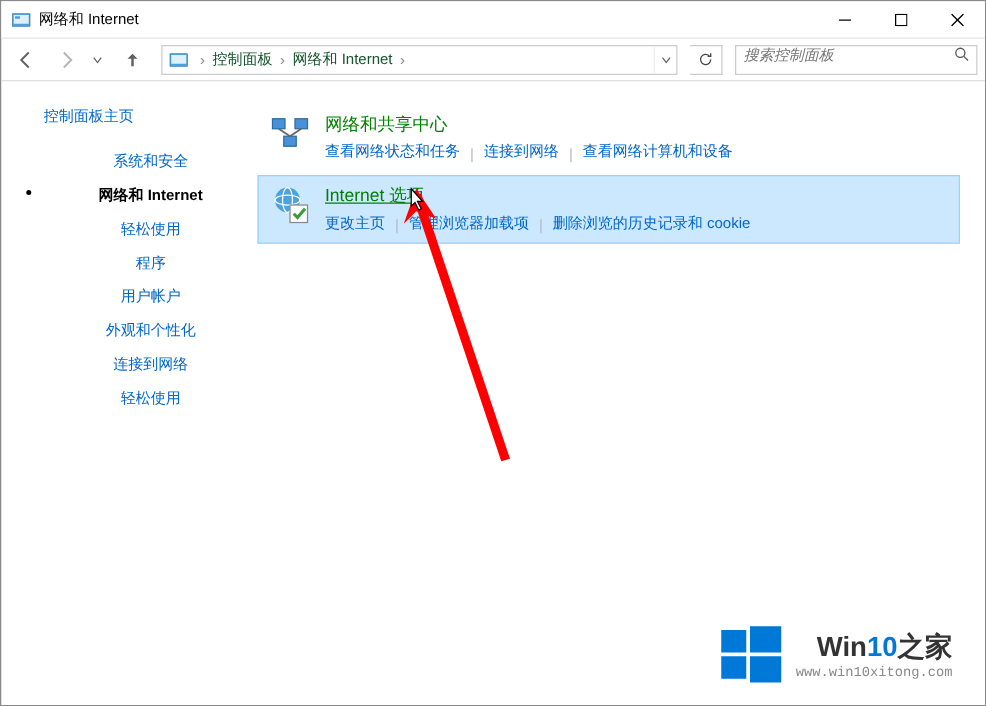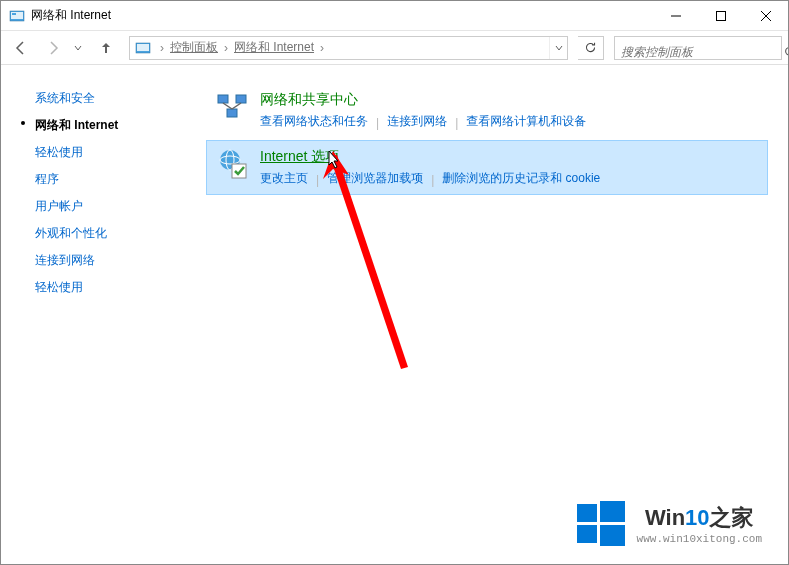--- a/index.html
+++ b/index.html
@@ -13,54 +13,54 @@
     
     .toolbar { height: 34px; display: flex; align-items: center; border-bottom: 1px solid #e0e0e0; padding: 0 6px; gap: 4px; }
     .nav-btn { width: 28px; height: 28px; display: flex; align-items: center; justify-content: center; color: #606060; }
     .nav-btn.disabled { color: #b5b5b5; }
     .nav-dropdown { width: 14px; color: #606060; display: flex; align-items: center; justify-content: center; }
     .up-btn { width: 26px; height: 26px; display: flex; align-items: center; justify-content: center; color: #606060; margin-left: 4px; }
     
     .addressbar { flex: 1; height: 24px; border: 1px solid #ccc; display: flex; align-items: center; margin: 0 6px 0 6px; background: #fff; }
     .address-icon { width: 16px; height: 16px; margin: 0 5px; }
     .breadcrumb { flex: 1; display: flex; align-items: center; font-size: 12px; }
-    .bc-item { padding: 0 2px; color: #737373; text-decoration: underline; }
+    .bc-item { padding: 0 2px; color: #14532d; }
     .bc-sep { color: #888; padding: 0 4px; }
     .addr-dropdown { width: 18px; height: 22px; display: flex; align-items: center; justify-content: center; border-left: 1px solid #eee; color: #606060; }
     .refresh-btn { width: 26px; height: 24px; display: flex; align-items: center; justify-content: center; border: 1px solid #ccc; border-left: none; margin-right: 6px; color: #444; }
     
-    .searchbox { width: 168px; height: 24px; border: 1px solid #ccc; display: flex; align-items: flex-end; }
+    .searchbox { width: 194px; height: 24px; border: 1px solid #ccc; display: flex; align-items: flex-start; }
     .search-input { flex: 1; border: none; outline: none; padding: 0 6px; font-size: 12px; font-style: italic; color: #777; background: transparent; }
     .search-icon { width: 26px; display: flex; align-items: center; justify-content: center; color: #555; }
     
     .content { display: flex; height: calc(100% - 64px); }
     .sidebar { width: 205px; padding: 20px 0 0 20px; }
     .sidebar-title { color: #0066cc; font-size: 12px; margin-bottom: 14px; padding-left: 14px; }
-    .sidebar-item { padding: 5px 0 5px 14px; color: #0066cc; font-size: 12px; cursor: pointer; }
+    .sidebar-item { padding: 5px 0 5px 14px; color: #0066cc; font-size: 12px; cursor: pointer; text-align: center; }
     .sidebar-item.active { color: #000; font-weight: bold; position: relative; }
     .sidebar-item.active::before { content: ""; position: absolute; left: 0; top: 9px; width: 4px; height: 4px; background: #000; border-radius: 50%; }
     
     .main { flex: 1; padding: 18px 20px 16px 0; }
     .category { display: flex; padding: 8px 10px; margin-bottom: 2px; }
     .category.highlighted { background: #cce8ff; border: 1px solid #99d1ff; padding: 7px 9px; }
     .cat-icon { width: 32px; height: 32px; margin-right: 12px; flex-shrink: 0; }
     .cat-body { flex: 1; }
     .cat-title { color: #008000; font-size: 14px; margin-bottom: 4px; }
     .cat-title.underline { text-decoration: underline; }
     .cat-links { display: flex; flex-wrap: wrap; align-items: flex-end; }
     .cat-link { color: #0066cc; font-size: 12px; }
     .link-sep { color: #b8b8b8; margin: 0 8px; }
     
     .cursor-pointer { position: absolute; left: 322px; top: 148px; width: 20px; height: 24px; pointer-events: none; z-index: 100; }
     
     .red-arrow { position: absolute; left: 322px; top: 150px; width: 90px; height: 218px; pointer-events: none; z-index: 50; }
     
     .watermark { position: absolute; right: 26px; bottom: 14px; display: flex; align-items: center; gap: 10px; }
     .win-logo { width: 52px; height: 52px; }
-    .wm-text { text-align: center; }
+    .wm-text { text-align: right; }
     .wm-title { font-size: 22px; font-weight: bold; color: #333; }
     .wm-title .accent { color: #0078d7; }
     .wm-url { font-size: 11px; color: #888; font-family: Liberation Mono, monospace; }
   </style>
 </head>
 <body>
 
 <div class="titlebar">
   <svg class="titlebar-icon" viewBox="0 0 16 16">
     <rect x="1" y="3" width="14" height="10" fill="#4aa3df" stroke="#2a6fa0" stroke-width="0.5"></rect>
@@ -140,20 +140,21 @@
       <svg width="13" height="13" viewBox="0 0 16 16">
           <circle cx="6.5" cy="6.5" r="4.5" fill="none" stroke="currentColor" stroke-width="1.3"></circle>
           <line x1="10" y1="10" x2="14" y2="14" stroke="currentColor" stroke-width="1.3"></line>
         </svg>
     </div>
   </div>
 </div>
 
 <div class="content">
   <div class="sidebar">
+    <div class="sidebar-title">控制面板主页</div>
     <div class="sidebar-item">系统和安全</div>
     <div class="sidebar-item active">网络和 Internet</div>
     <div class="sidebar-item">轻松使用</div>
     <div class="sidebar-item">程序</div>
     <div class="sidebar-item">用户帐户</div>
     <div class="sidebar-item">外观和个性化</div>
     <div class="sidebar-item">连接到网络</div>
     <div class="sidebar-item">轻松使用</div>
   </div>
 

